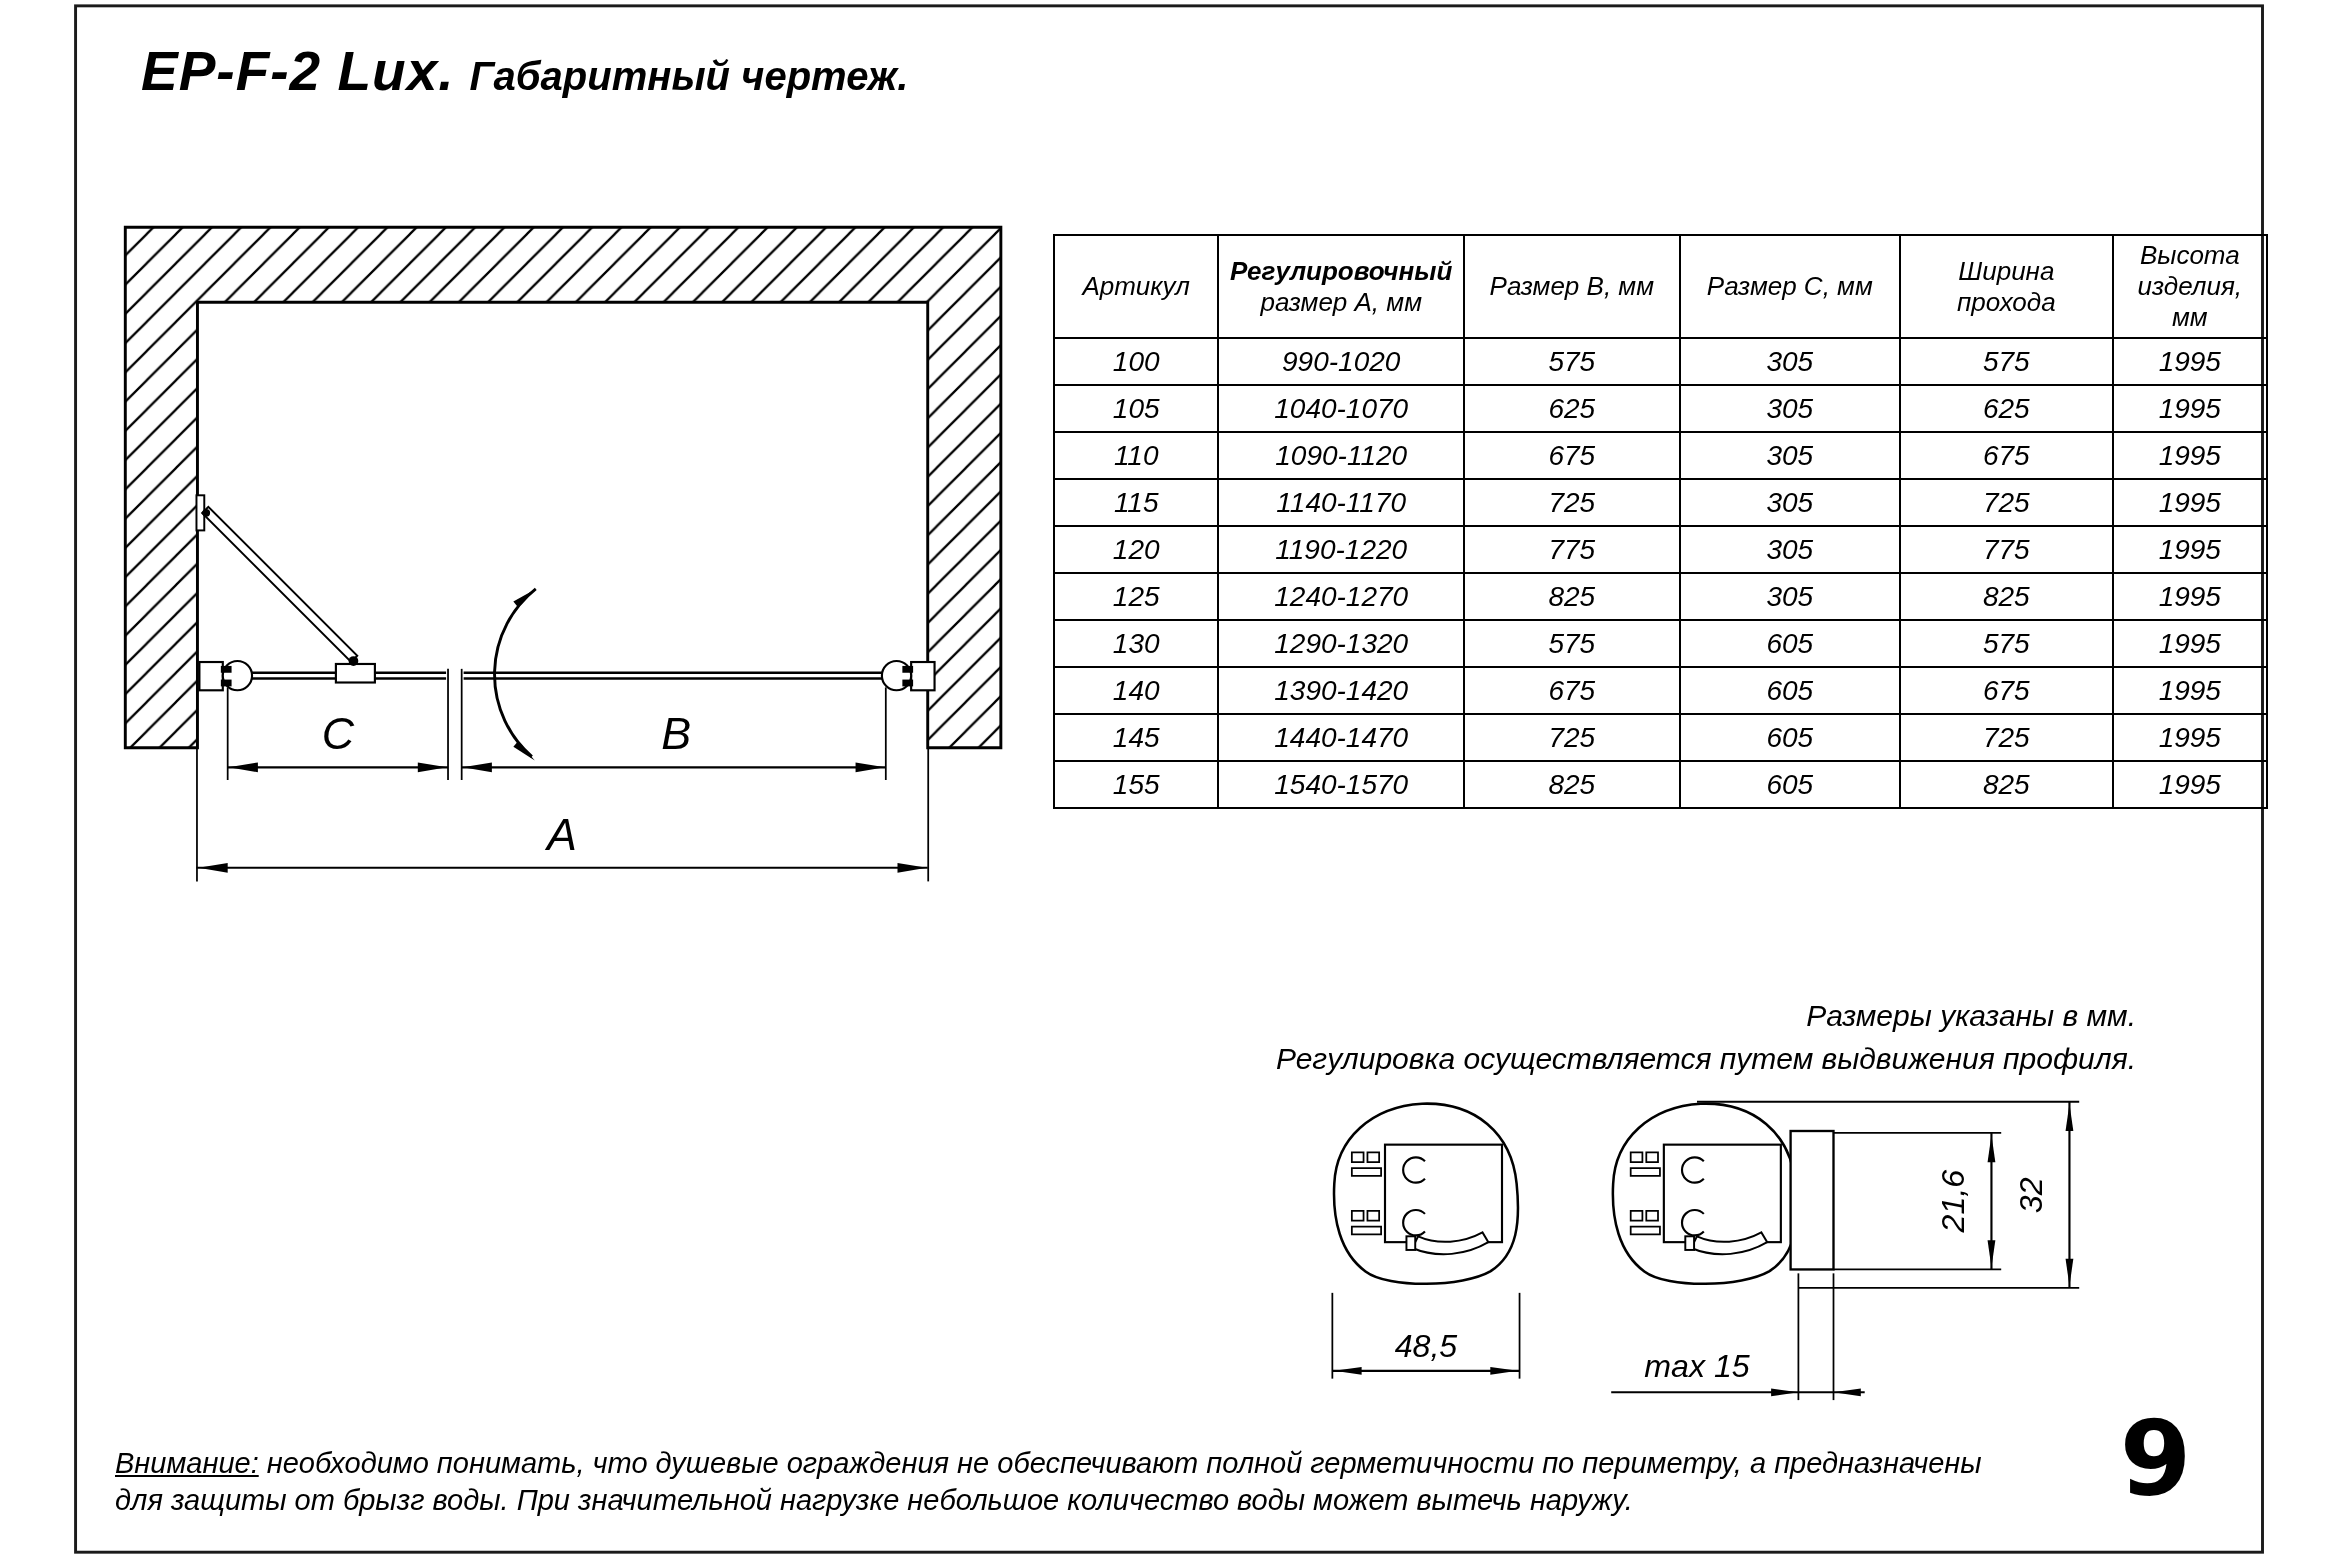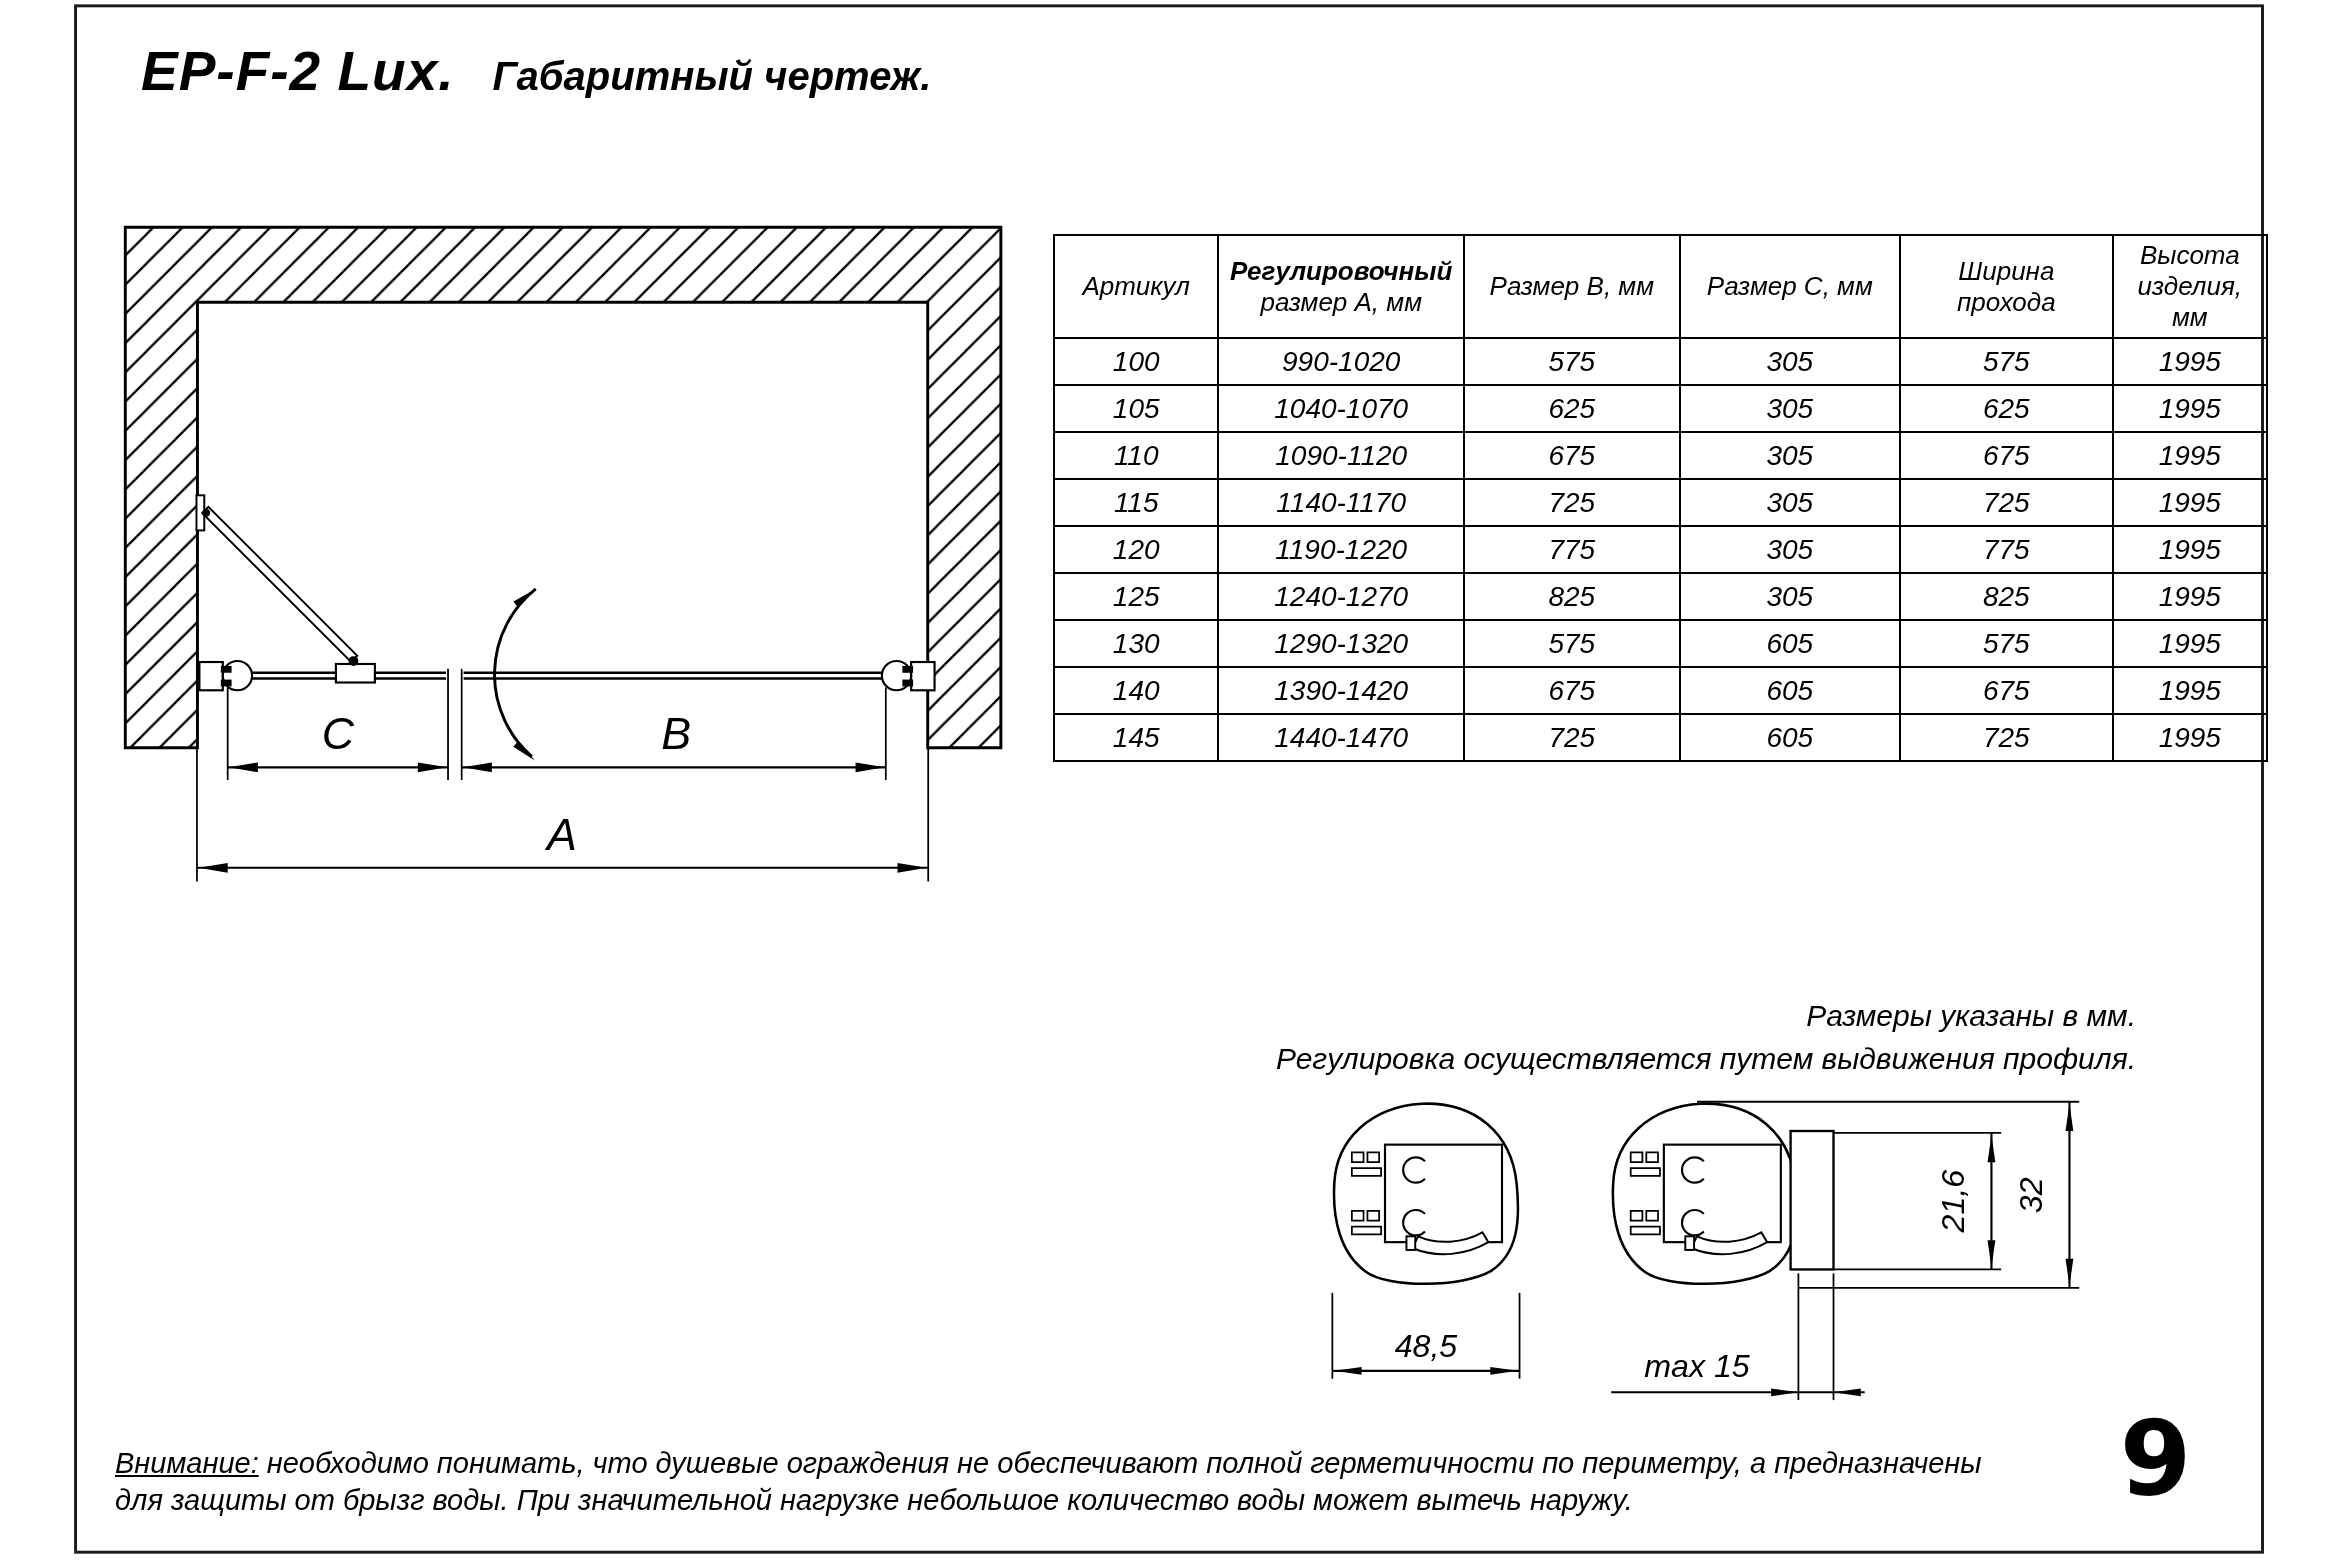--- a/index.html
+++ b/index.html
@@ -2,21 +2,21 @@
 <html><head>
 <meta charset="utf-8">
 <style>
   html,body{margin:0;padding:0;background:#ffffff;}
   body{width:2341px;height:1560px;position:relative;overflow:hidden;
        font-family:"Liberation Sans",sans-serif;color:#000;}
   svg{position:absolute;left:0;top:0;}
   .abs{position:absolute;}
 
   
-  .title-row{left:141px;top:39px;display:flex;align-items:baseline;gap:38px;white-space:nowrap;}
+  .title-row{left:141px;top:39px;display:flex;align-items:baseline;gap:15px;white-space:nowrap;}
   .title-main{font-size:55px;font-style:italic;font-weight:600;letter-spacing:1px;}
   .title-sub{font-size:40px;font-style:italic;font-weight:600;}
 
   
   .size-table-wrap{left:1053px;top:234px;}
   table.size-table{border-collapse:collapse;table-layout:fixed;width:1215px;
       border:2.9px solid #000;font-style:italic;}
   table.size-table th,table.size-table td{border:2px solid #000;text-align:center;
       vertical-align:middle;padding:0 3.9px;overflow:hidden;}
   table.size-table thead th{height:101px;font-size:26px;font-weight:normal;line-height:1.18;
@@ -265,20 +265,28 @@
           <td>1995</td>
         </tr>
         <tr>
           <td>145</td>
           <td>1440-1470</td>
           <td>725</td>
           <td>605</td>
           <td>725</td>
           <td>1995</td>
         </tr>
+        <tr>
+          <td>155</td>
+          <td>1540-1570</td>
+          <td>825</td>
+          <td>605</td>
+          <td>825</td>
+          <td>1995</td>
+        </tr>
       </tbody>
   </table>
 </div>
 
 <div class="abs notes">
   <div>Размеры указаны в мм.</div>
   <div>Регулировка осуществляется путем выдвижения профиля.</div>
 </div>
 
 <div class="abs warning">

